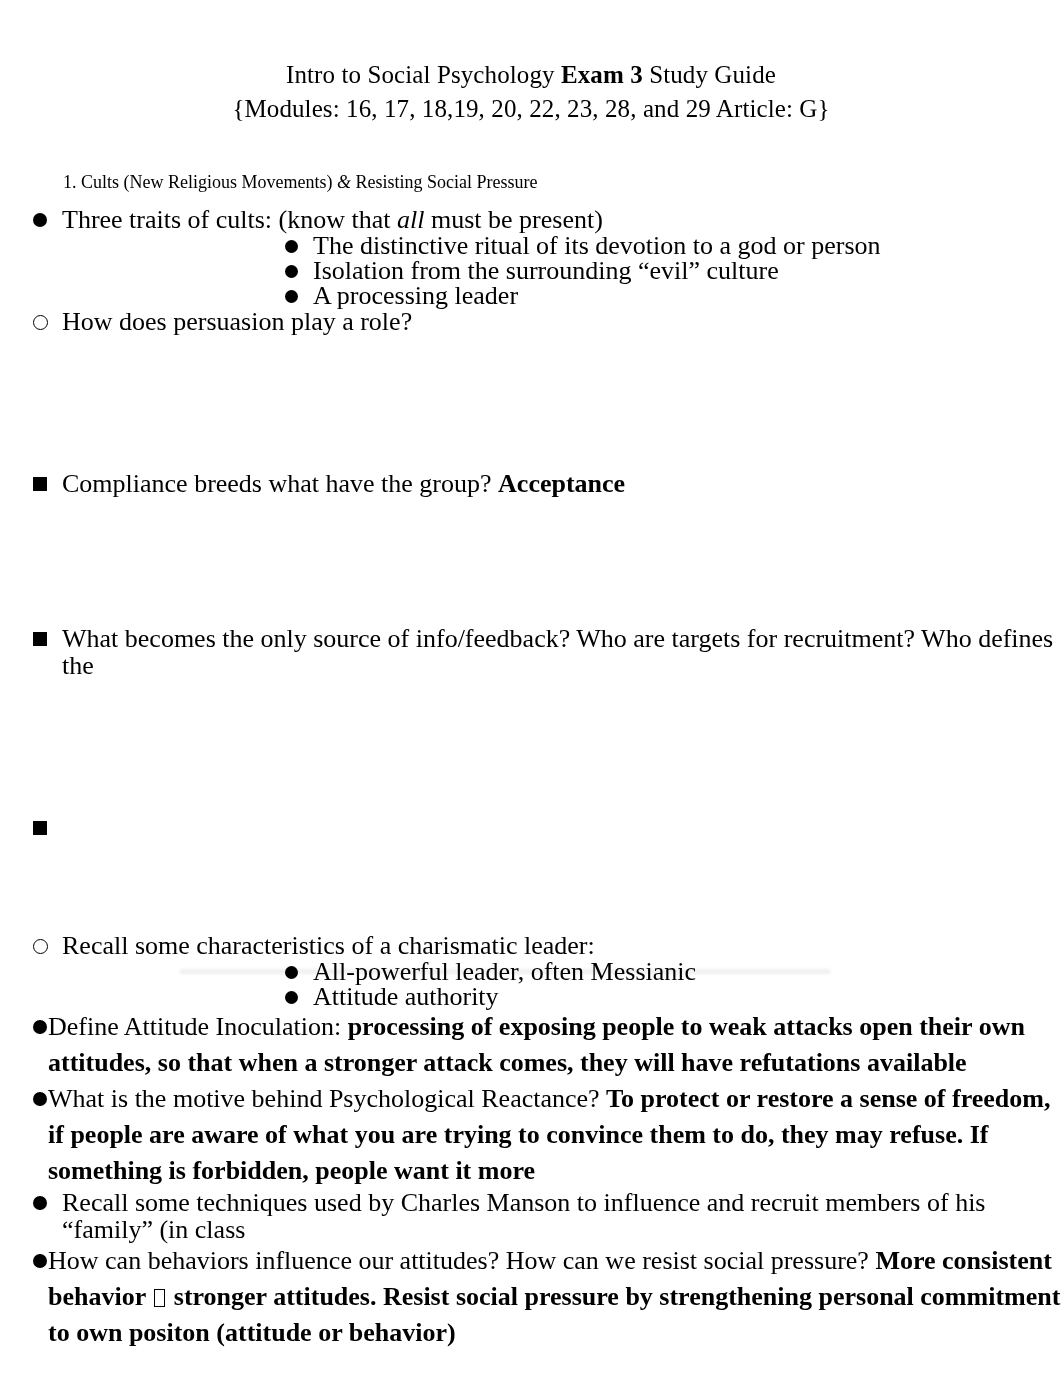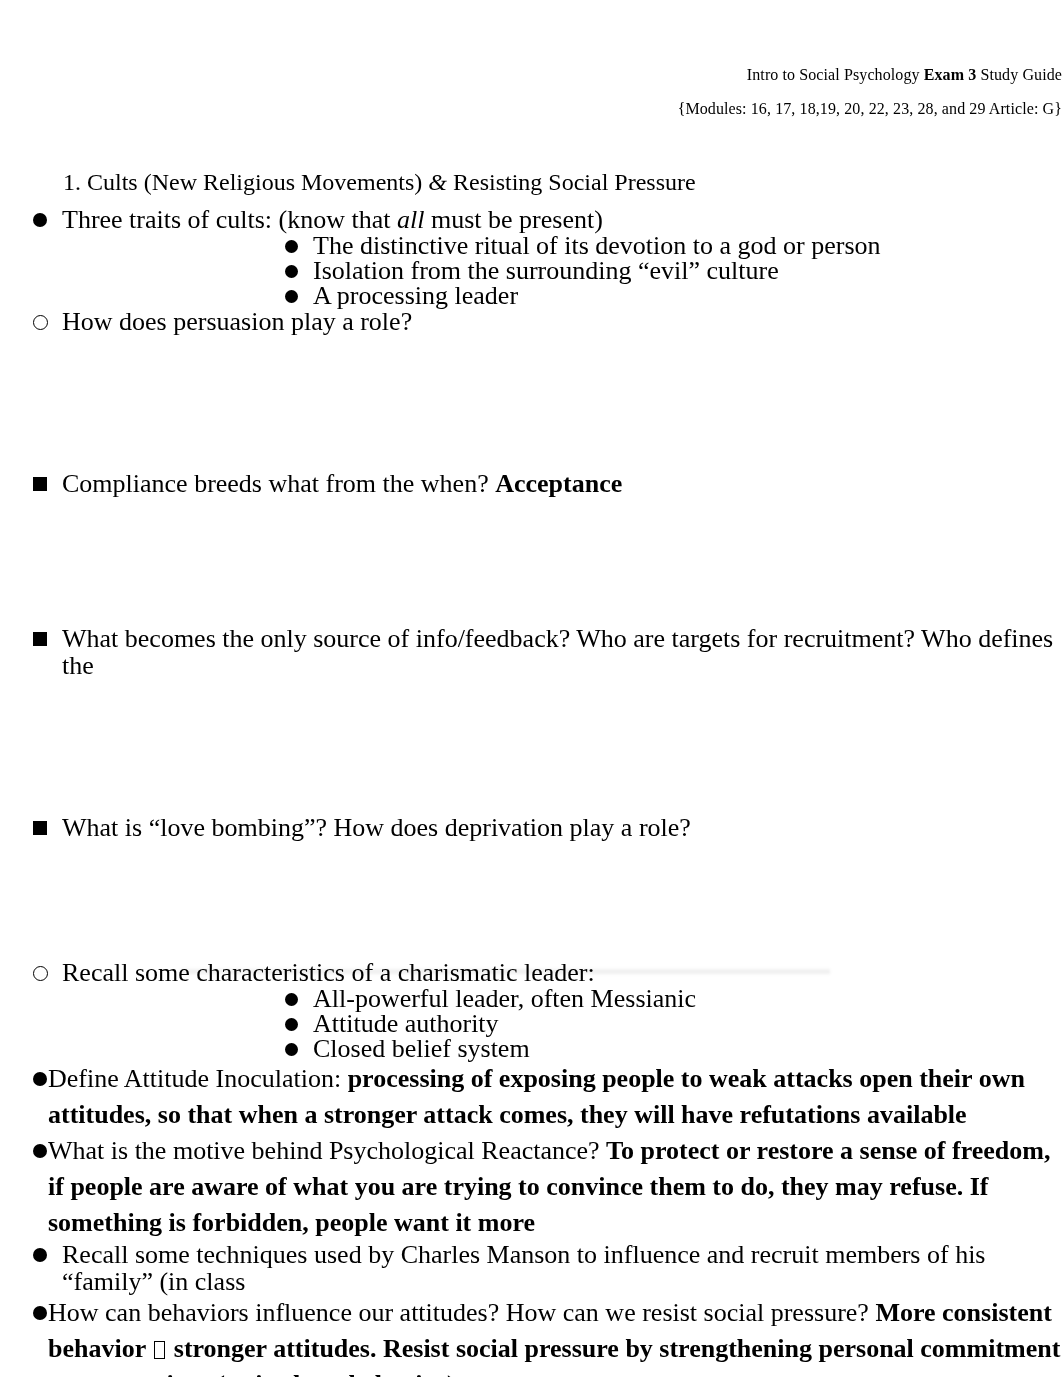--- a/index.html
+++ b/index.html
@@ -24,38 +24,37 @@
 
   
   .title-block {
     position: absolute;
     left: 0;
     top: 58px;
     width: 1062px;
     text-align: center;
   }
   .title-line {
-    font-size: 16px;
+    font-size: 25px;
     line-height: 34px;
     letter-spacing: 0.1px;
-    text-align: right;
   }
   .title-line .b { font-weight: bold; }
 
   
   .doc-body {
     position: absolute;
     left: 0;
     top: 168px;
     width: 1062px;
   }
 
   .heading-1 {
     padding-left: 63px;
-    font-size: 24px;
+    font-size: 18px;
     line-height: 28px;
     margin-bottom: 10px;
   }
   .heading-1 .amp {
     font-family: "Liberation Serif", "DejaVu Serif", serif;
     font-style: italic;
   }
 
   
   .li {
@@ -184,49 +183,46 @@
       <span class="marker"><i class="dot"></i></span><span>A processing leader</span>
     </div>
 
     <div class="li">
       <span class="marker"><i class="ring"></i></span><span>How does persuasion play a role?</span>
     </div>
 
     <div class="gap-md"></div>
 
     <div class="li">
-      <span class="marker"><i class="sq"></i></span><span>Compliance breeds what from the when? </span><span class="b">Acceptance</span>
+      <span class="marker"><i class="sq"></i></span><span>Compliance breeds what have the group? </span><span class="b">Acceptance</span>
     </div>
 
     <div class="gap-lg"></div>
 
     <div class="li">
       <span class="marker"><i class="sq"></i></span><span>What becomes the only source of info/feedback? Who are targets for recruitment? Who defines the</span>
     </div>
 
     <div class="gap-md"></div>
 
     <div class="li">
-      <span class="marker"><i class="sq"></i></span><span>What is “love bombing”? How does deprivation play a role?</span>
+      <span class="marker"><i class="sq"></i></span>
     </div>
 
     <div class="gap-xl"></div>
 
     <div class="li">
       <span class="marker"><i class="ring"></i></span><span>Recall some characteristics of a charismatic leader:</span>
     </div>
 
     <div class="li lvl2">
       <span class="marker"><i class="dot"></i></span><span>All-powerful leader, often Messianic</span>
     </div>
     <div class="li lvl2">
       <span class="marker"><i class="dot"></i></span><span>Attitude authority</span>
-    </div>
-    <div class="li lvl2">
-      <span class="marker"><i class="dot"></i></span><span>Closed belief system</span>
     </div>
 
     <div class="li wrapped">
       <span class="marker" style="height:36px;line-height:36px"><i class="dot"></i></span><span>Define Attitude Inoculation: </span><span class="b">processing of exposing people to weak attacks open their own attitudes, so that when a stronger attack comes, they will have refutations available</span>
     </div>
 
     <div class="li wrapped">
       <span class="marker" style="height:36px;line-height:36px"><i class="dot"></i></span><span>What is the motive behind Psychological Reactance? </span><span class="b">To protect or restore a sense of freedom, if people are aware of what you are trying to convince them to do, they may refuse. If something is forbidden, people want it more</span>
     </div>
 

